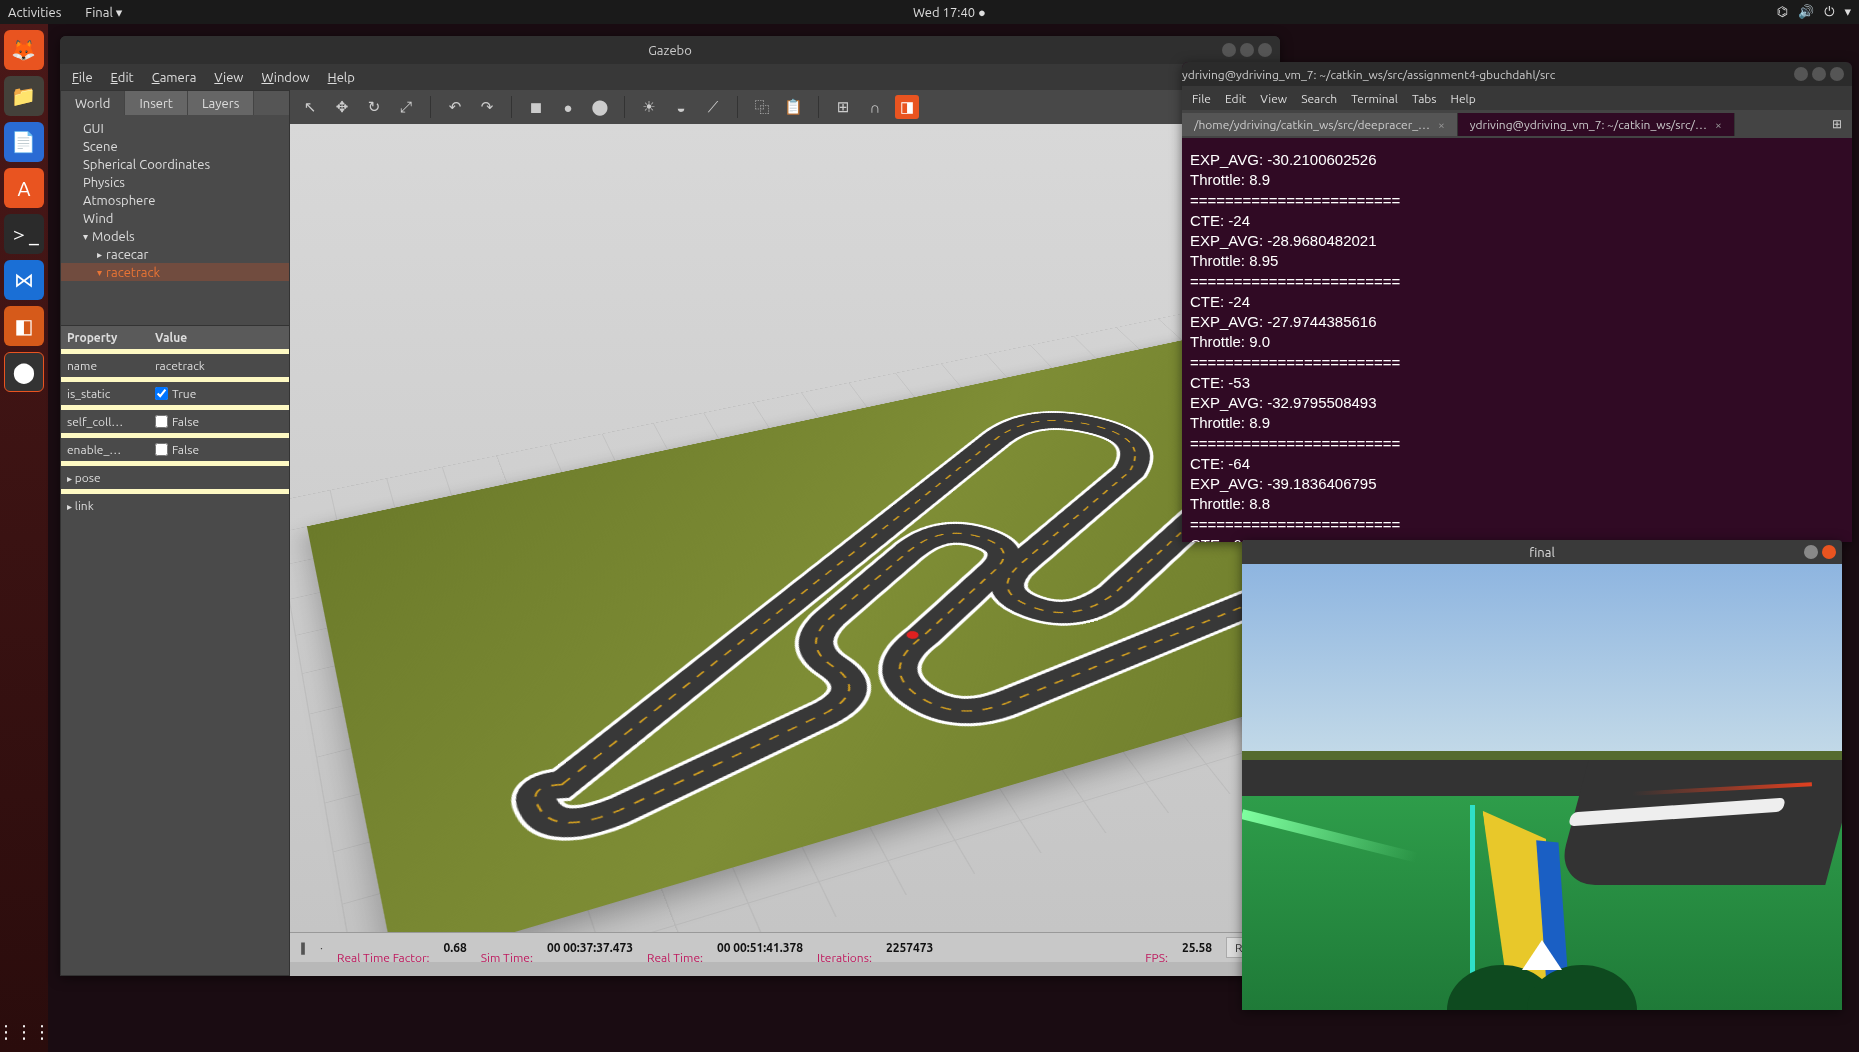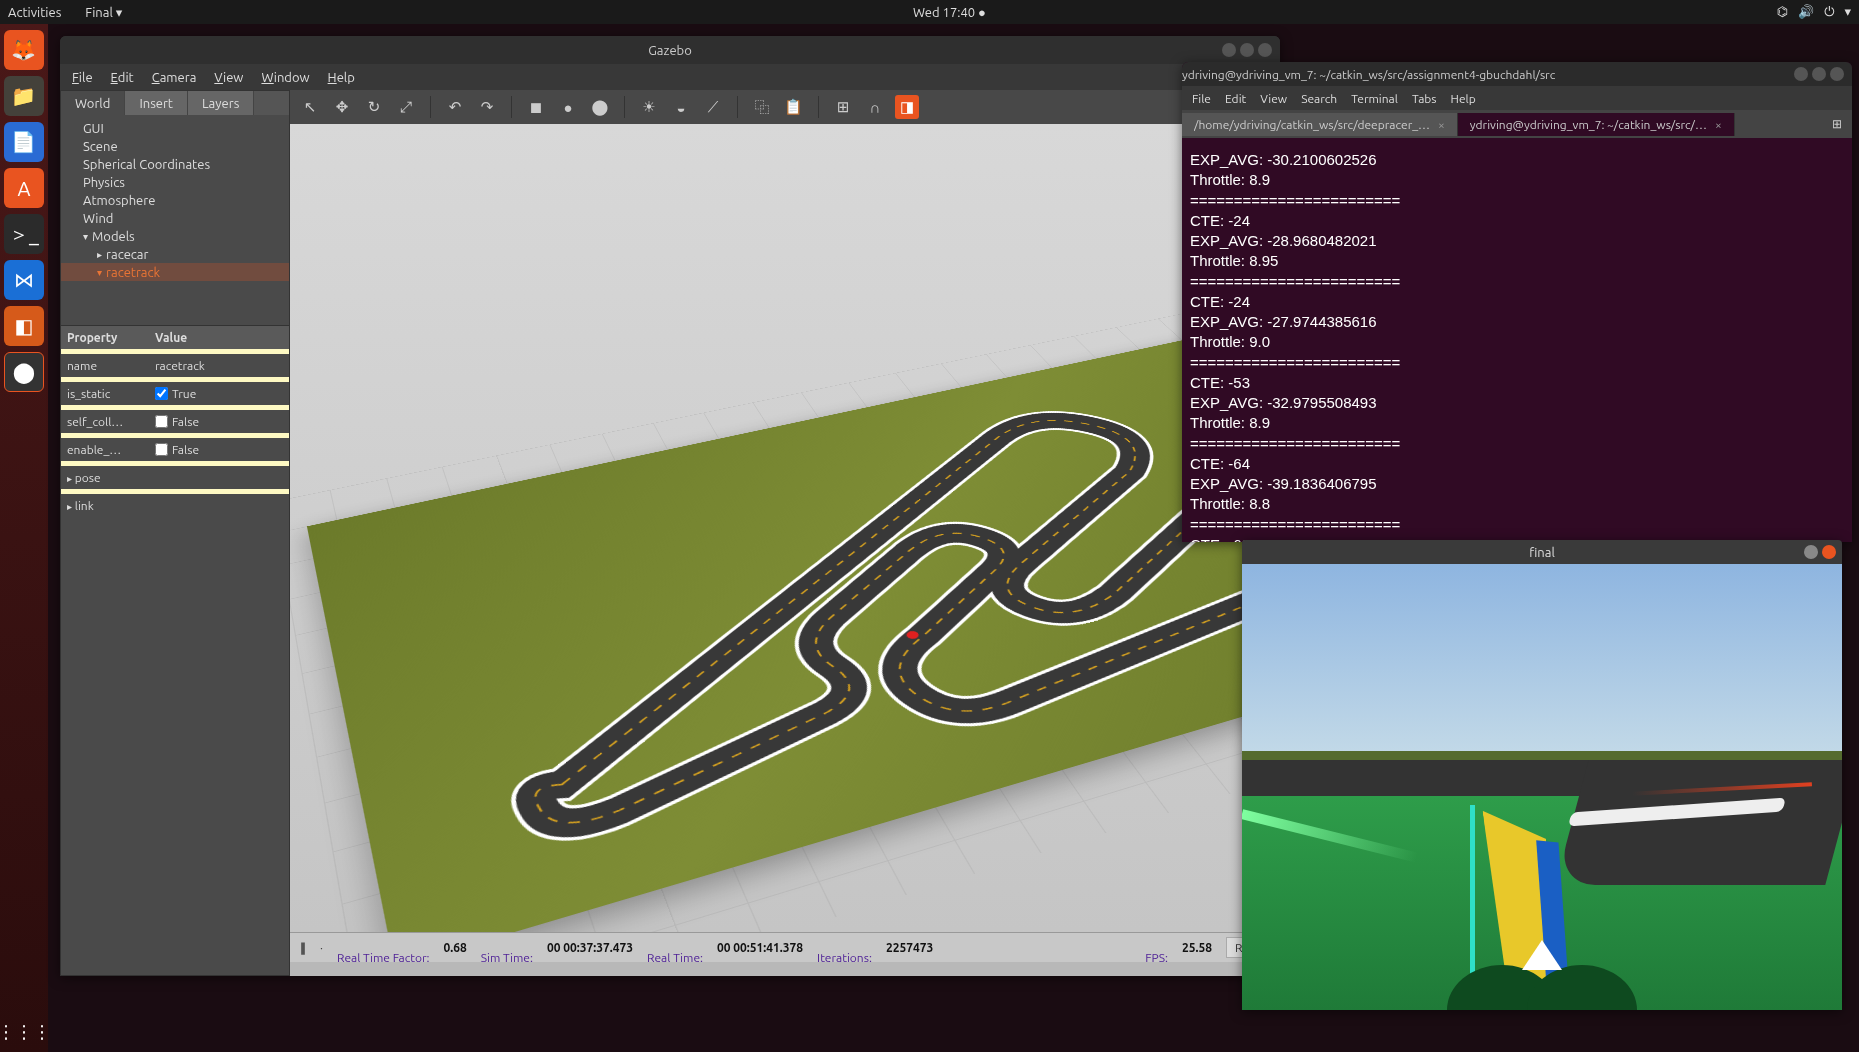--- a/index.html
+++ b/index.html
@@ -43,21 +43,21 @@
 .tb-ico { width: 24px; height: 24px; display:inline-flex; align-items:center; justify-content:center; color:#ccc; border-radius:3px; font-size:15px; }
 .tb-ico.active { background:#e95420; color:#fff; }
 .tb-sep { width:1px; height:22px; background:#333; margin:0 4px; }
 .gz-canvas { flex:1; position:relative; background: linear-gradient(#d8d8d8, #c5c5c5); overflow:hidden; }
 .ground { position:absolute; top:80px; left:40px; width:1120px; height:760px; transform: perspective(1600px) rotateX(52deg) rotateZ(-22deg); transform-origin:center; }
 .grass { position:absolute; inset:60px 30px 80px 30px; background: linear-gradient(135deg,#6b7a2a,#7e8d35,#6b7a2a); box-shadow: 0 10px 30px rgba(0,0,0,.3); }
 .grid { position:absolute; inset:0; background-image: linear-gradient(#999 1px, transparent 1px), linear-gradient(90deg,#999 1px, transparent 1px); background-size: 60px 60px; opacity:.25; }
 .track { position:absolute; inset:80px 60px 100px 60px; }
 .track svg { width:100%; height:100%; }
 .gz-status { height: 30px; background: #c8c8c8; color: #333; display: flex; align-items: center; gap: 14px; padding: 0 10px; font-size: 12px; border-top: 1px solid #999; }
-.gz-status .lbl { color: #4c1d95; margin-top: 20px; }
+.gz-status .lbl { color: #be185d; margin-top: 20px; }
 .gz-status .val { color: #111; font-weight: 700; }
 .gz-scrollbar { height: 14px; background:#b8b8b8; }
 
 
 .term { position: absolute; left: 1182px; top: 62px; width: 670px; height: 480px; background: #300a24; border-radius: 6px 6px 0 0; box-shadow: 0 2px 12px rgba(0,0,0,.5); color:#eee; }
 .term-title { height:24px; background:#2b2b2b; display:flex; align-items:center; justify-content:flex-start; font-size:12px; border-radius:6px 6px 0 0; position:relative; color:#ccc; }
 .term-menu { height:24px; background:#383838; display:flex; align-items:center; gap:14px; padding:0 10px; font-size:12px; color:#ddd; }
 .term-tabs { height:28px; background:#444; display:flex; align-items:center; font-size:12px; }
 .term-tab { padding:5px 12px; background:#555; border-right:1px solid #333; display:flex; align-items:center; gap:8px; color:#ccc; max-width:300px;text-align:right; }
 .term-tab.active { background:#300a24; }

